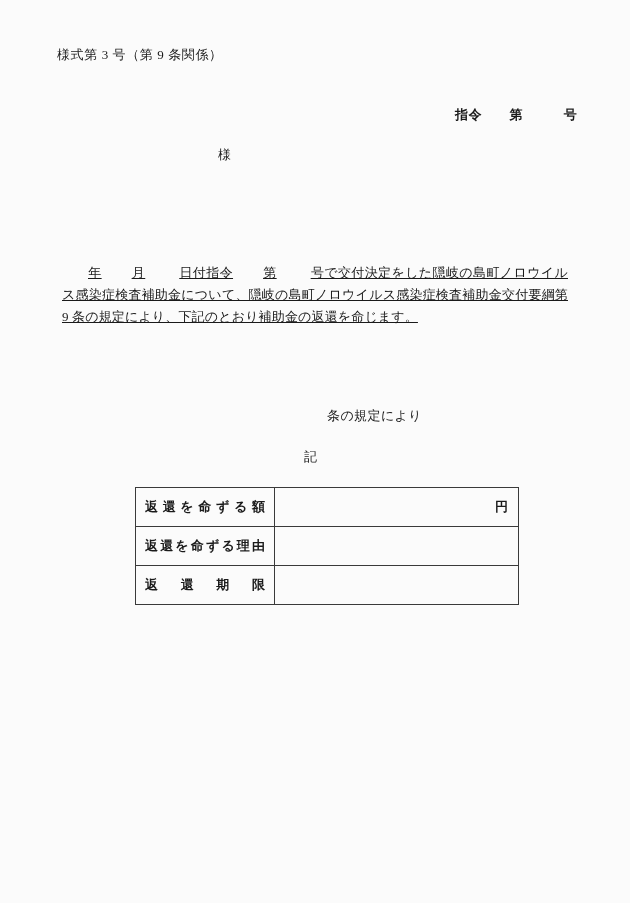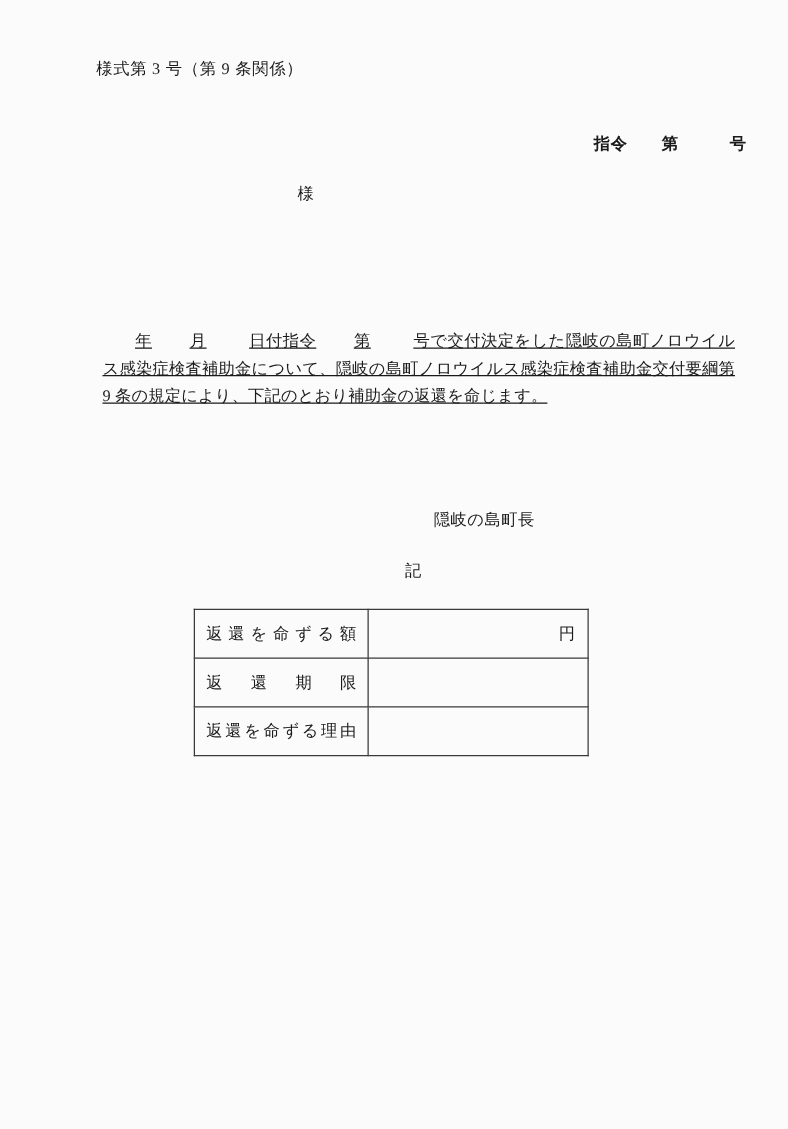--- a/index.html
+++ b/index.html
@@ -12,21 +12,20 @@
     background: #fbfbfb;
     font-family: "Liberation Serif", "DejaVu Serif", serif;
     color: #1a1a1a;
     position: relative;
     overflow: hidden;
     -webkit-font-smoothing: antialiased;
   }
   .page {
     position: absolute;
     inset: 0;
-    margin-left: 20px;
   }
   
   .abs {
     position: absolute;
     white-space: pre;
     line-height: 1;
   }
   
   .form-no {
     left: 57px;
@@ -92,23 +91,24 @@
   .ki-marker {
     left: 304px;
     top: 450px;
     font-size: 13px;
   }
   
   .form-table {
     position: absolute;
     left: 135px;
     top: 487px;
-    width: 316px;
+    width: 384px;
     border-collapse: collapse;
     table-layout: fixed;
+    font-weight: bold;
   }
   .form-table td {
     border: 1px solid #3a3a3a;
     font-size: 13px;
     vertical-align: middle;
   }
   .form-table td.label-cell {
     width: 120px;
     height: 38px;
     padding: 0 9px;
@@ -138,40 +138,40 @@
   <div class="abs directive-no">指令　　第　　　号</div>
 
   <div class="abs addressee">様</div>
 
 
   <div class="body-para">
     <span class="indent"></span><span>年</span><span class="blank-s"></span><span>月</span><span class="blank-m"></span><span>日付指令</span><span class="blank-s"></span><span>第</span><span class="blank-m"></span><span>号で交付決定をした隠岐の島町ノロウイルス感染症検査補助金について、隠岐の島町ノロウイルス感染症検査補助金交付要綱第 9 条の規定により、下記のとおり補助金の返還を命じます。</span>
   </div>
 
 
-  <div class="abs signature">隠岐の島町長</div>
+  <div class="abs signature">条の規定により</div>
 
   <div class="abs ki-marker">記</div>
 
   <table class="form-table">
     <tbody>
       <tr>
         <td class="label-cell">
           <span class="label-inner">返還を命ずる額</span>
         </td>
         <td class="value-cell">円</td>
       </tr>
       <tr>
         <td class="label-cell">
-          <span class="label-inner">返還期限</span>
+          <span class="label-inner">返還を命ずる理由</span>
         </td>
         <td class="value-cell"></td>
       </tr>
       <tr>
         <td class="label-cell">
-          <span class="label-inner">返還を命ずる理由</span>
+          <span class="label-inner">返還期限</span>
         </td>
         <td class="value-cell"></td>
       </tr>
     </tbody>
   </table>
 
 </div>
 
 </body></html>

